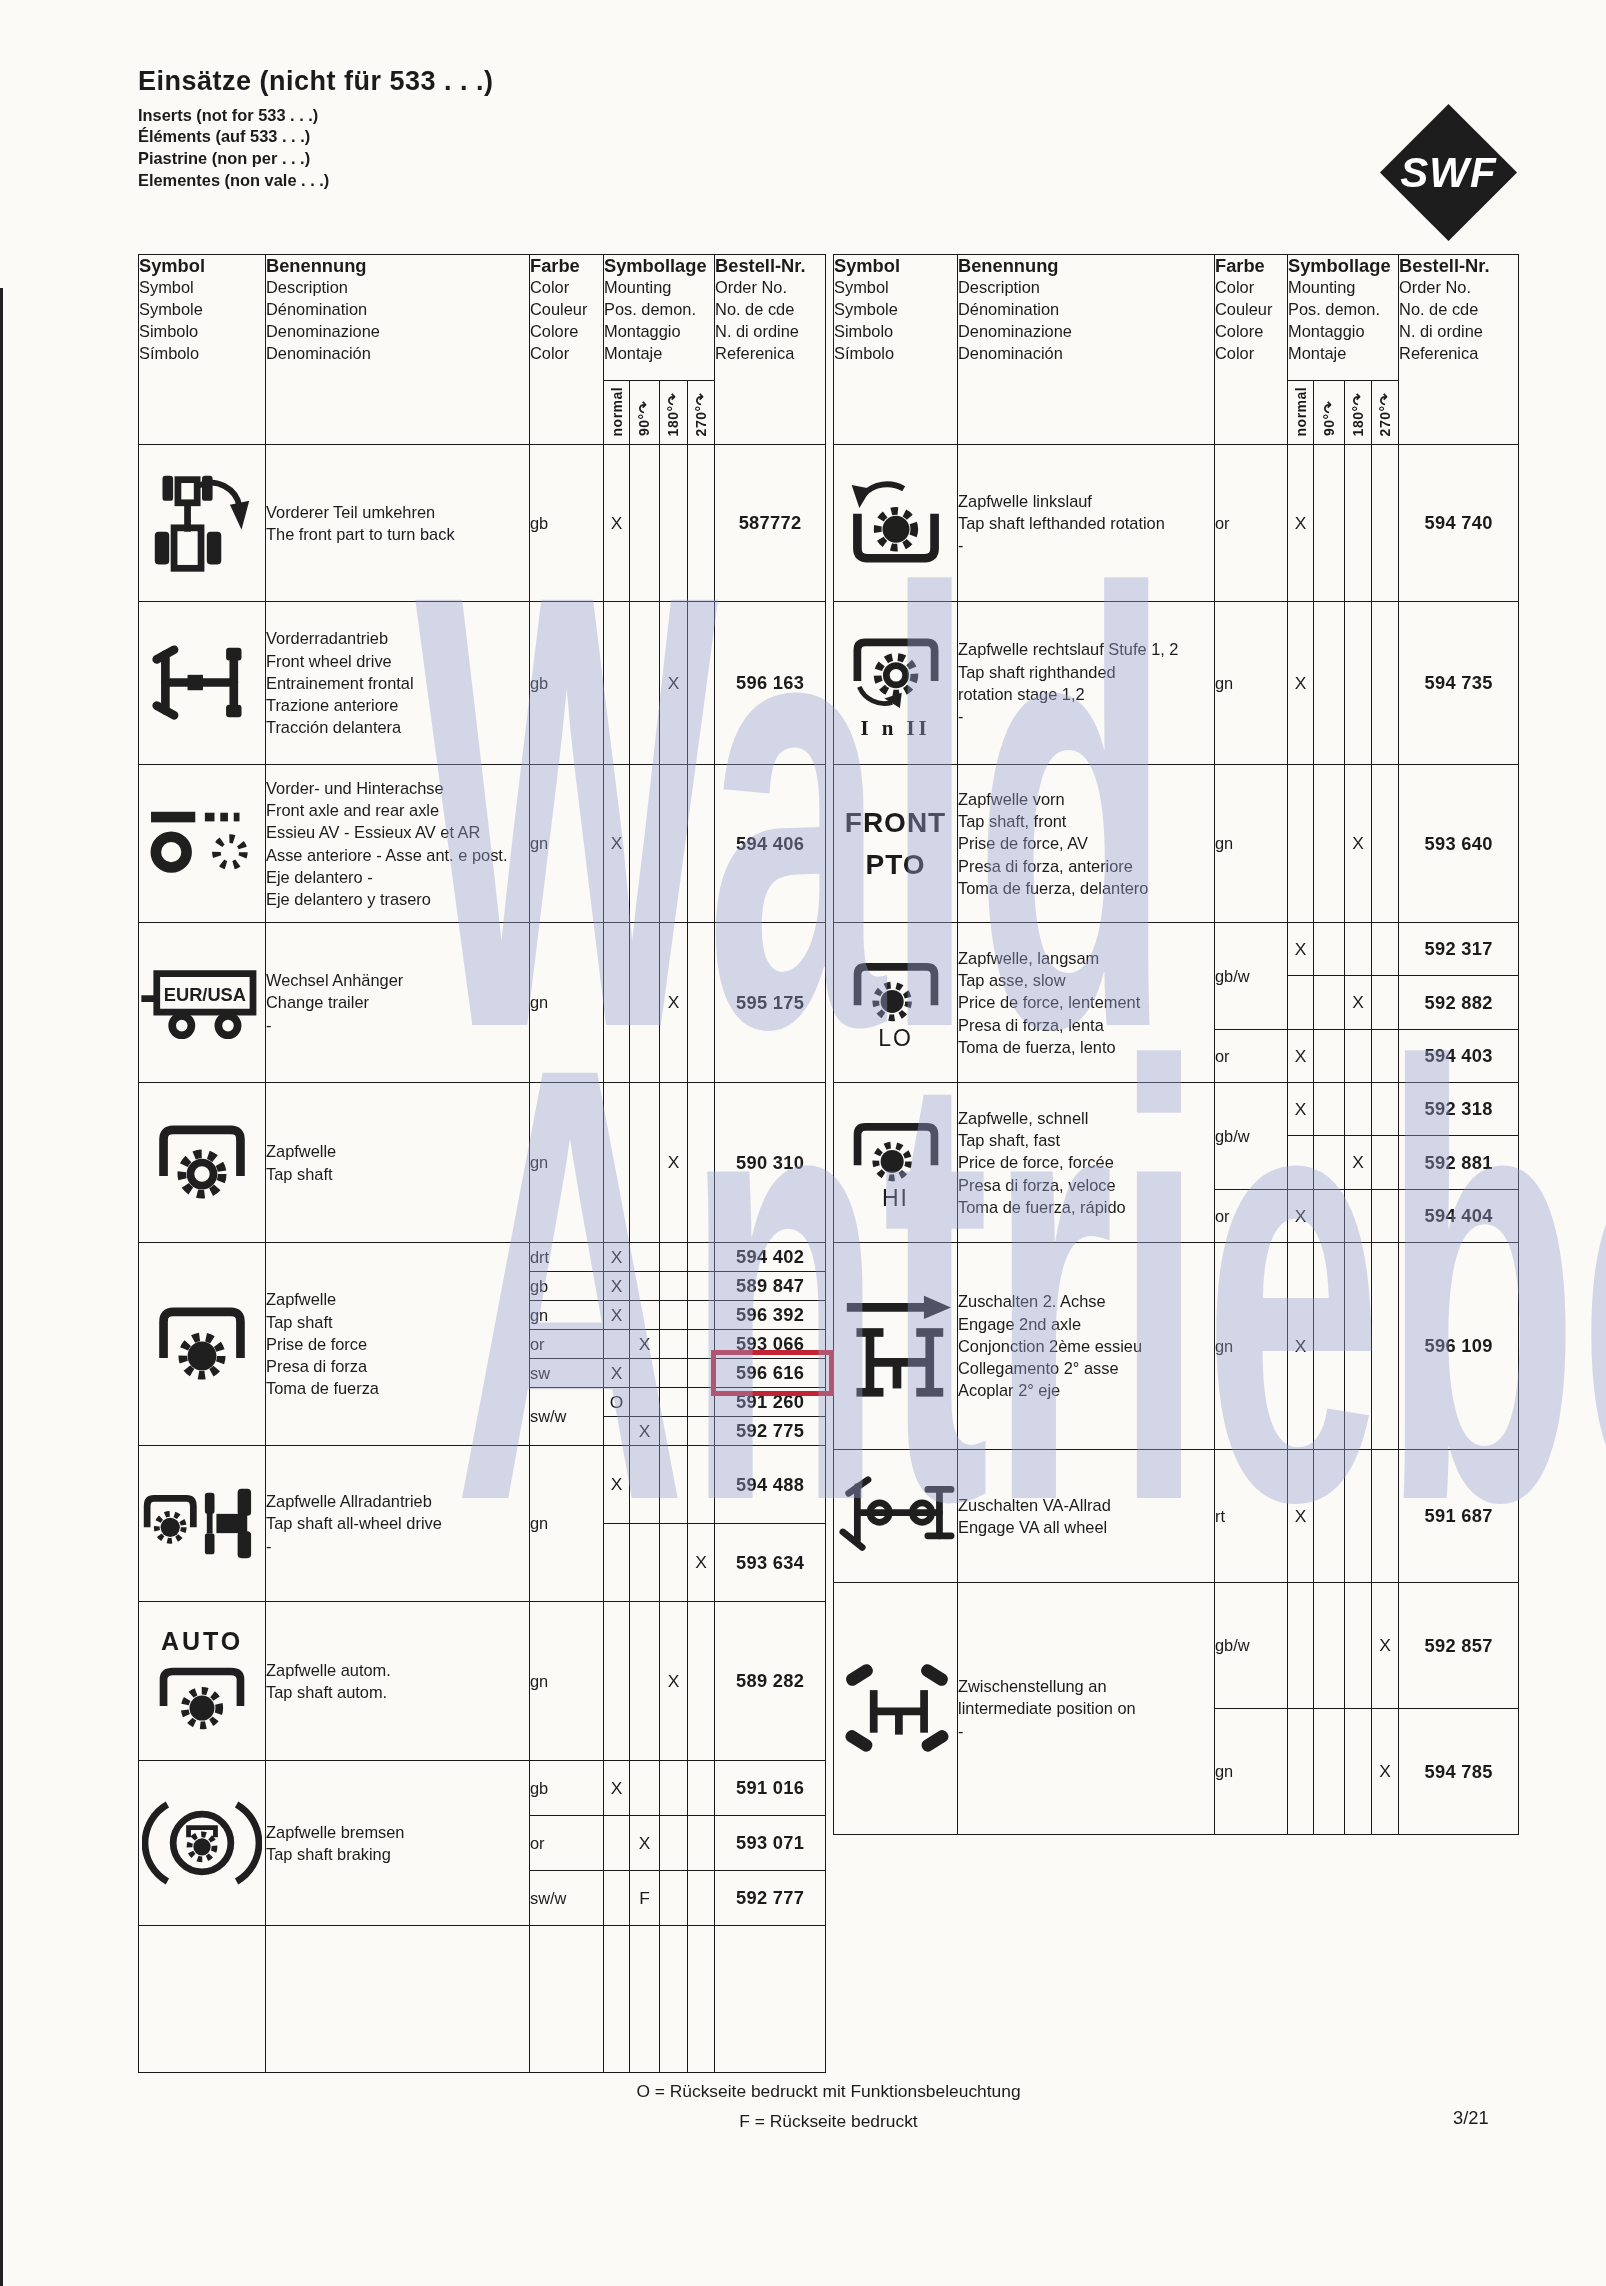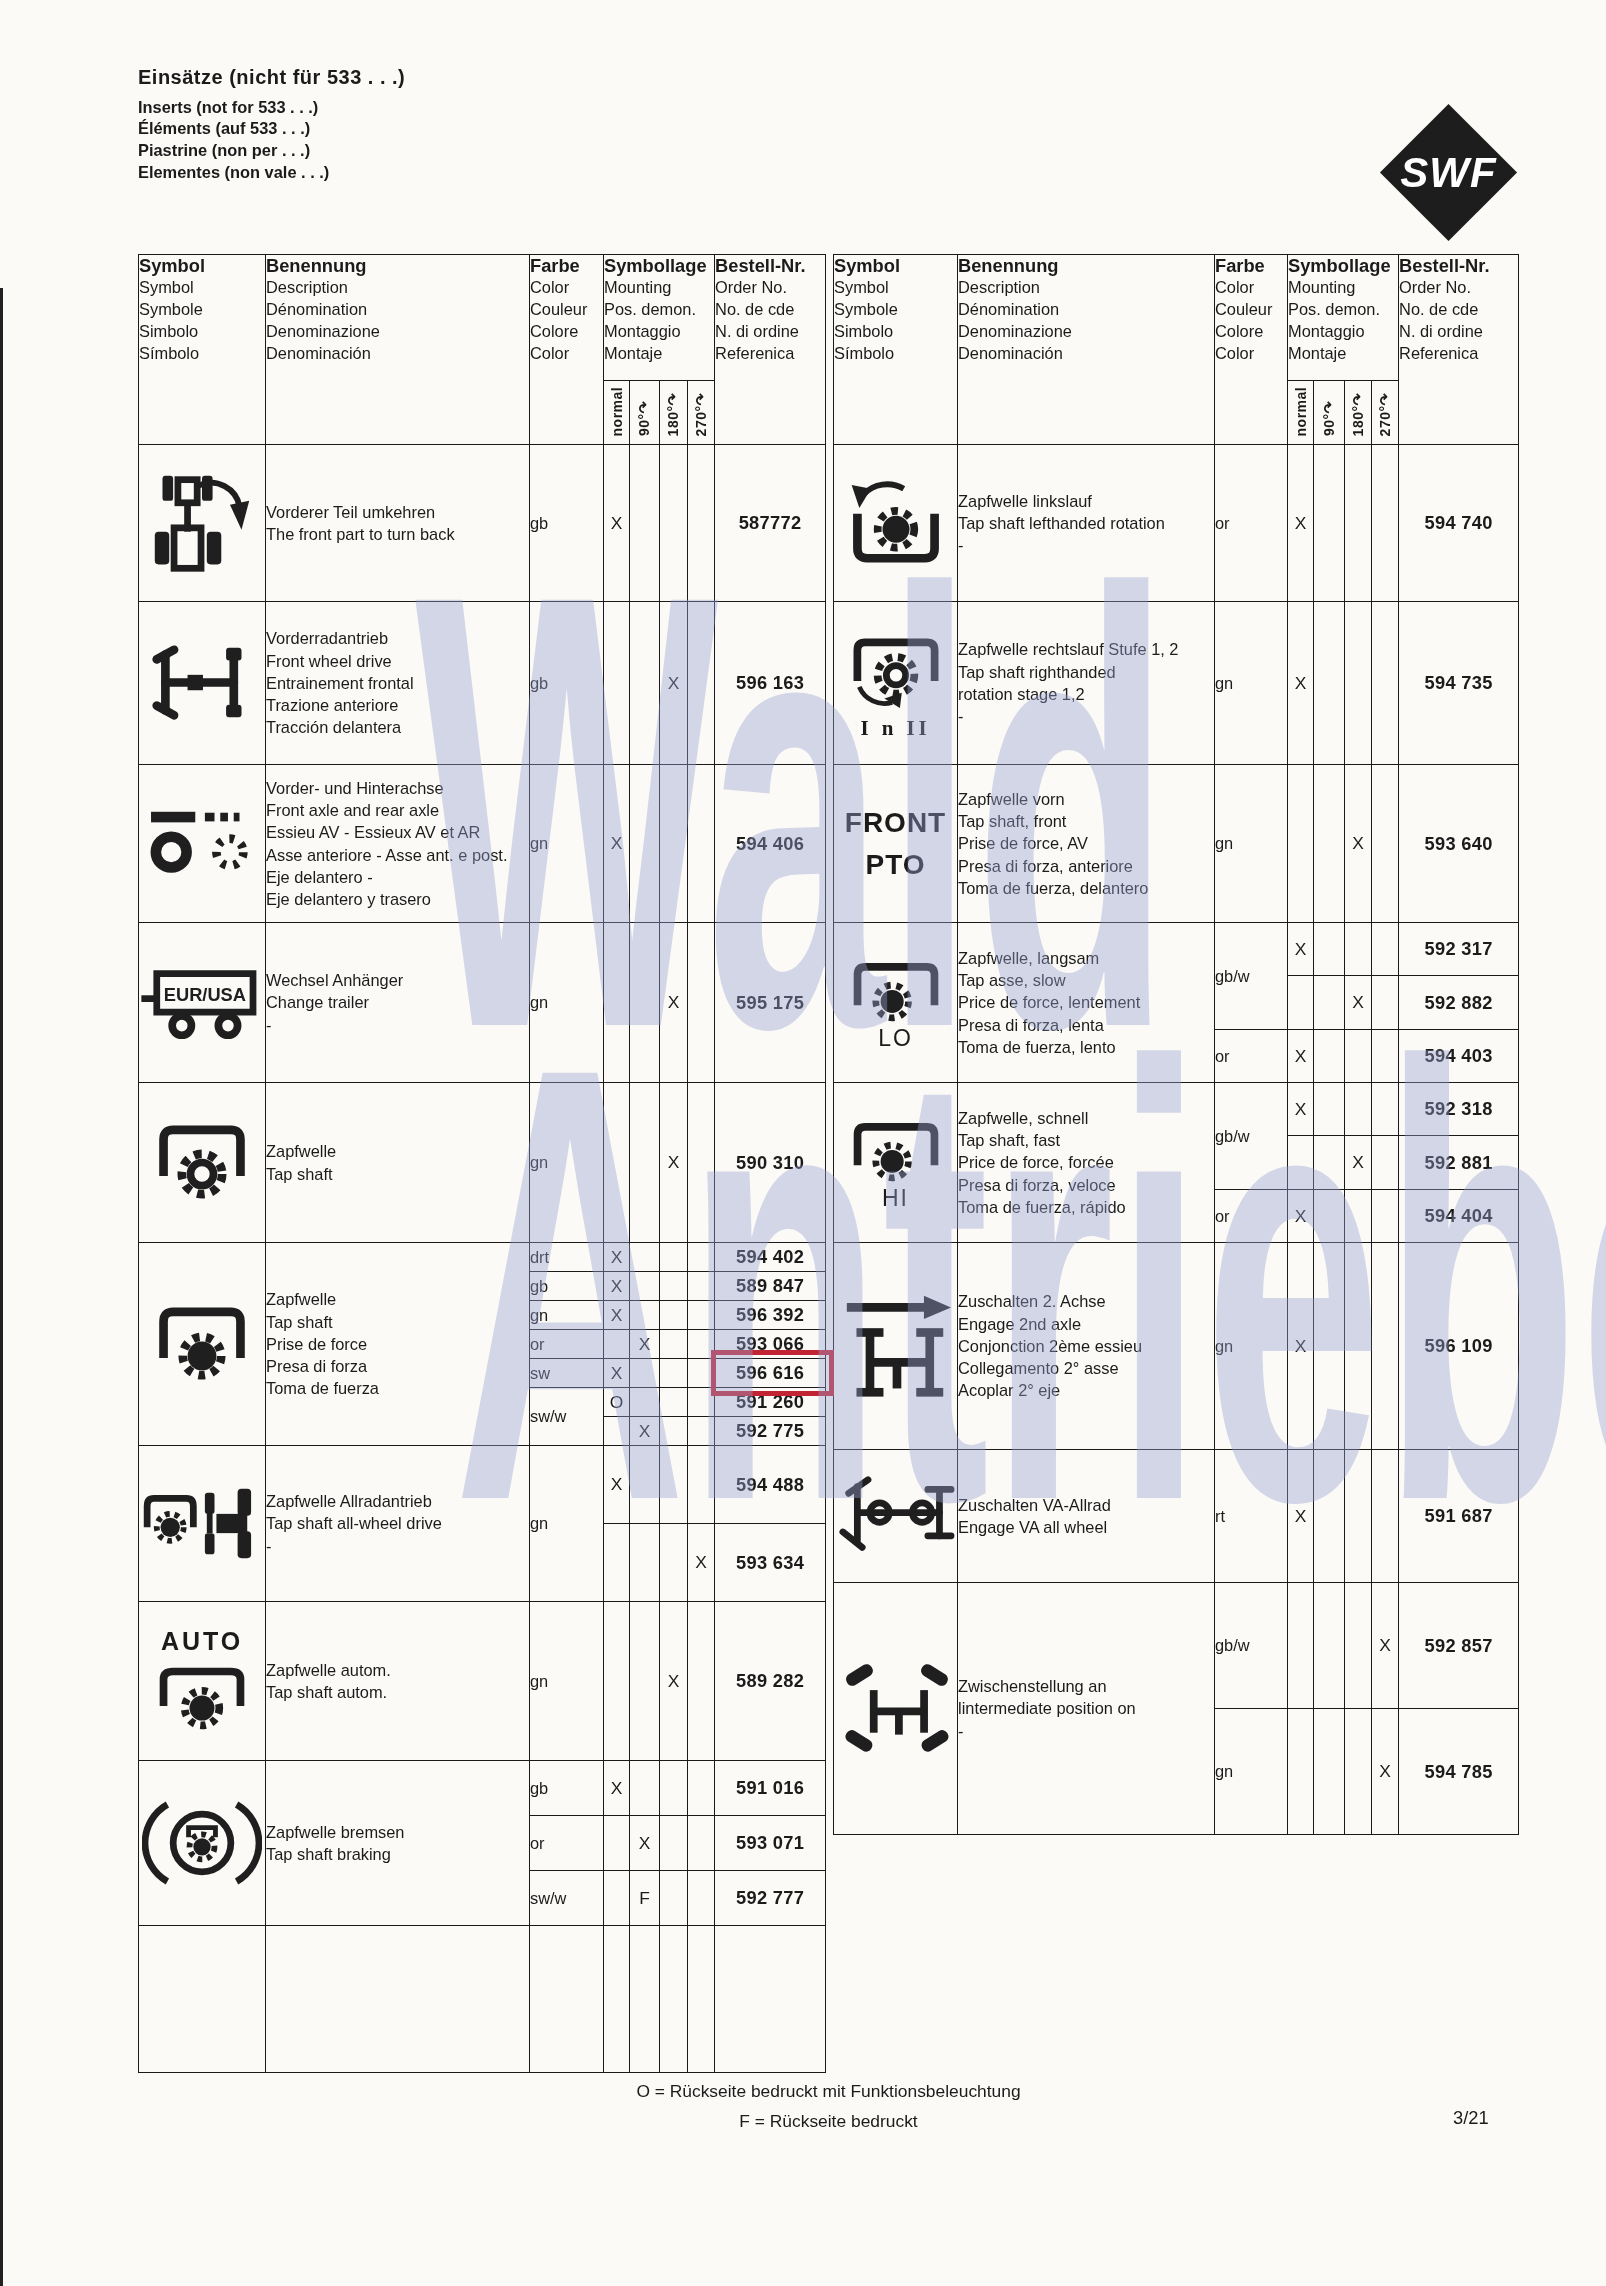--- a/index.html
+++ b/index.html
@@ -1,19 +1,19 @@
 <!DOCTYPE html>
 <html><head>
 <meta charset="utf-8">
 <style>
   html,body{margin:0;padding:0;width:1607px;height:2286px;overflow:hidden;
     background:#fbfaf7;font-family:"Liberation Sans",sans-serif;color:#1b1b1b;}
   
   .titleblock{position:absolute;left:138px;top:66px;}
-  .titleblock h1{margin:0 0 7.7px 0;font-size:20px;letter-spacing:0.5px;}
+  .titleblock h1{margin:0 0 7.7px 0;font-size:27px;letter-spacing:0.5px;}
   .subs{font-size:16.4px;font-weight:bold;white-space:pre-line;line-height:1.32;}
   
   .logo{position:absolute;left:1373px;top:97px;width:151px;height:151px;}
   .diamond{position:absolute;left:27px;top:27px;width:97px;height:97px;background:#1d1d1d;transform:rotate(45deg);}
   .logotext{position:absolute;inset:0;display:flex;align-items:center;justify-content:center;
     color:#fff;font-size:42px;font-weight:bold;font-style:italic;letter-spacing:1px;}
   
   table.tbl{position:absolute;top:254px;border-collapse:collapse;table-layout:fixed;}
   #tL{left:138px;width:687px;}
   #tR{left:833px;width:685px;}

